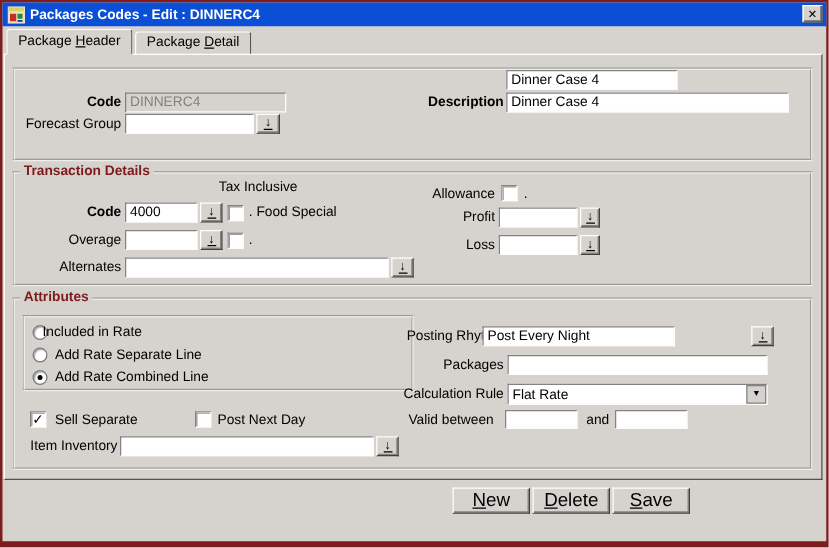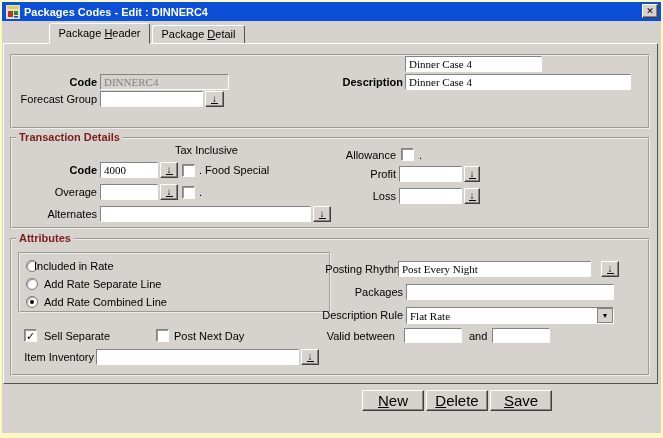--- a/index.html
+++ b/index.html
@@ -1,47 +1,47 @@
 <!DOCTYPE html>
 <html style="--titlebar: #0B4FD7; --titlebar_text: #FFFFFF; --section_title: #7B1B1B; --bg: #D6D3CE;"><head>
 <meta charset="utf-8">
 <style>
   :root{
     --titlebar:#0B4FD7; --section_title:#7B1B1B; --bg:#D6D3CE; --titlebar_text:#FFFFFF;
   }
   *{box-sizing:border-box; margin:0; padding:0;}
   body{margin:0; background:#fff; font-family:"Liberation Sans","DejaVu Sans",sans-serif;}
-  .win{position:relative; width:663px; height:438px; background:#fef9c3; overflow:hidden;padding-left:39px;}
+  .win{position:relative; width:663px; height:438px; background:#7f1d1d; overflow:hidden;padding-left:39px;}
   .frame{position:absolute; left:2px; top:2px; width:659px; height:431px; background:var(--bg);}
   
   .titlebar{position:absolute; left:0; top:0; width:659px; height:19px;
     background:linear-gradient(to bottom,#1159e2,#0946c4); display:flex; align-items:center;}
   .titletext{color:var(--titlebar_text); font-size:11px; font-weight:bold; margin-left:4px; white-space:nowrap;}
   .appicon{width:14px; height:14px; margin-left:4px; flex:0 0 auto;}
   .closebtn{position:absolute; right:3px; top:2px; width:16px; height:14px; background:var(--bg);
     border:1px solid; border-color:#fffef9 #404040 #404040 #fffef9; box-shadow:inset -1px -1px 0 #87837e;
     font-size:9px; font-weight:bold; color:#000; text-align:center; line-height:12px; cursor:pointer;}
   
   .tab{position:absolute; background:var(--bg); border:1px solid; border-color:#fffef9 #55514c #d6d3ce #fffef9;
-    border-top-left-radius:3px; border-top-right-radius:3px; text-align:center; font-size:11px; cursor:pointer;margin-left:44px;}
+    border-top-left-radius:3px; border-top-right-radius:3px; text-align:center; font-size:11px; cursor:pointer;}
   .tab.active{left:3px; top:21px; width:101px; height:21px; line-height:19px; z-index:3;}
   .tab.inactive{left:106px; top:23px; width:93px; height:19px; line-height:17px; z-index:1;}
   .panel{position:absolute; left:1px; top:41px; width:655px; height:341px;
     border:1px solid; border-color:#fffef9 #55514c #55514c #fffef9; z-index:2;}
   .mn{text-decoration:underline;}
   
   .gbox{position:absolute; border:2px groove #efede9; z-index:2;}
   .gtitle{position:absolute; z-index:4; background:var(--bg); color:var(--section_title);
     font-size:11px; font-weight:bold; padding:0 3px; line-height:13px; white-space:nowrap;}
   
   .lbl{position:absolute; z-index:4; font-size:11px; line-height:15px; color:#000; white-space:nowrap;}
   .r{text-align:right;}
   .b{font-weight:bold;}
   
-  .fld{position:absolute; z-index:4; height:16px; background:#fff; font-family:Liberation Serif, serif;
+  .fld{position:absolute; z-index:4; height:16px; background:#fff; font-family:Liberation Sans, sans-serif;
     border:1px solid; border-color:#848284 #fdfcf8 #fdfcf8 #848284; font-size:11px; padding:0 3px; color:#000;}
   .fld.disabled{background:var(--bg); color:#818181;}
   
   .lov{position:absolute; z-index:4; background:var(--bg); border:1px solid;
     border-color:#fffef9 #404040 #404040 #fffef9; box-shadow:inset -1px -1px 0 #87837e;
     display:flex; align-items:center; justify-content:center; cursor:pointer;}
   .lov .ar{font-size:10px; line-height:9px; font-weight:bold; border-bottom:1px solid #000; padding:0 1px;}
   
   .combobtn{position:absolute; z-index:5; background:var(--bg); border:1px solid #848284;
     display:flex; align-items:center; justify-content:center; cursor:pointer;}
@@ -166,29 +166,29 @@
     <div class="cb" style="left:154px; top:327px;"></div>
     <span class="lbl" style="left:172px; top:327px;">Post Next Day</span>
 
     <span class="lbl r" style="right:567px; top:348px;">Item Inventory</span>
     <input class="fld" style="left: 94px; top: 347px; width: 203px;" value="">
     <div class="lov" style="left:299px; top:347px; width:18px; height:16px;">
         <span class="ar">↓</span>
       </div>
 
     <span class="lbl r" style="right:258px; top:260px;">Posting Rhythm</span>
-    <input class="fld" style="left: 396px; top: 259px; width: 193px;" value="Post Every Night">
+    <input class="fld" style="left: 384px; top: 259px; width: 154px;" value="Post Every Night">
     <div class="lov" style="left:599px; top:259px; width:18px; height:16px;">
         <span class="ar">↓</span>
       </div>
 
     <span class="lbl r" style="right:258px; top:283px;">Packages</span>
     <input class="fld" style="left: 404px; top: 282px; width: 208px;" value="">
 
-    <span class="lbl r" style="right:258px; top:306px;">Description Rule</span>
+    <span class="lbl r" style="right:258px; top:306px;">Calculation Rule</span>
     <input class="fld" style="left: 404px; top: 305px; width: 208px; height: 17px;" value="Flat Rate">
     <div class="combobtn" style="left:595px; top:306px; width:16px; height:15px;">
         <span class="ar">▼</span>
       </div>
 
     <span class="lbl r" style="right:266px; top:327px;">Valid between</span>
     <input class="fld" style="left: 402px; top: 326px; width: 58px; height: 15px;" value="">
     <span class="lbl" style="left:467px; top:327px;">and</span>
     <input class="fld" style="left: 490px; top: 326px; width: 58px; height: 15px;" value="">
 

